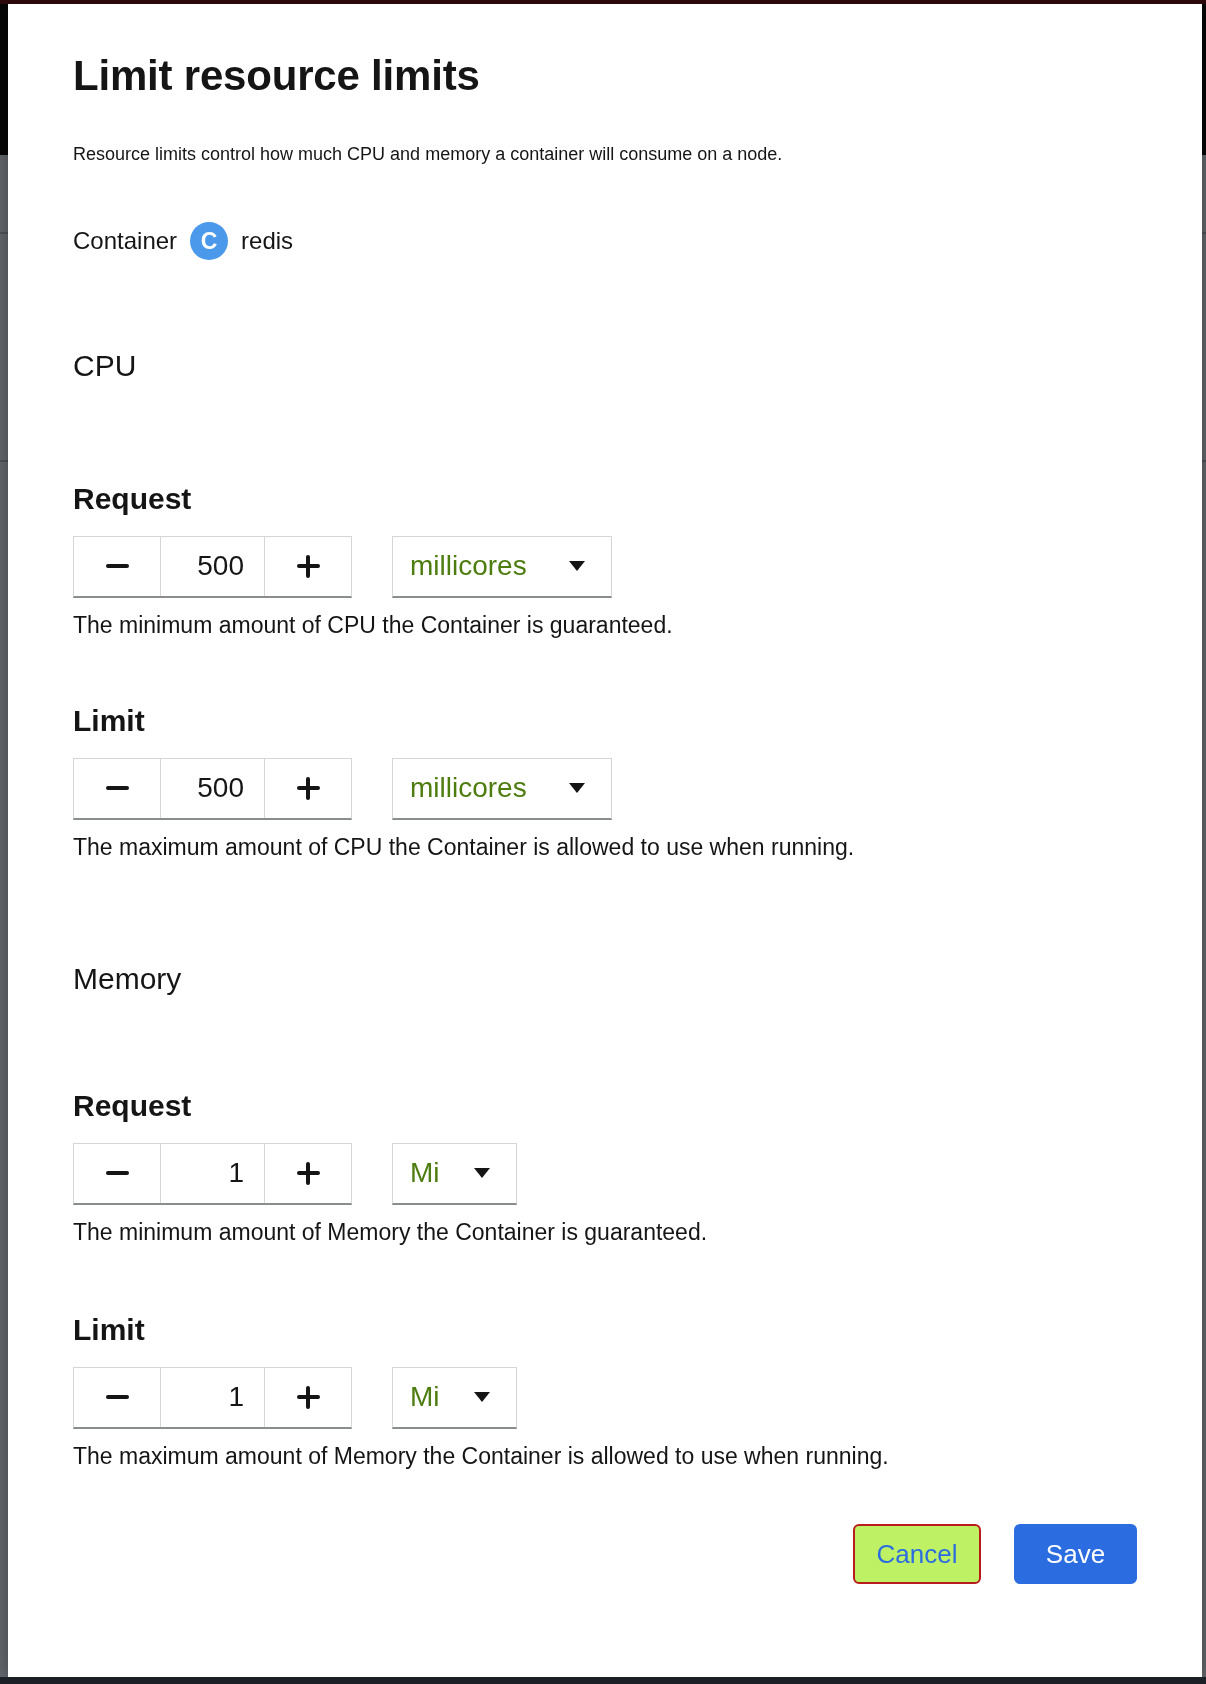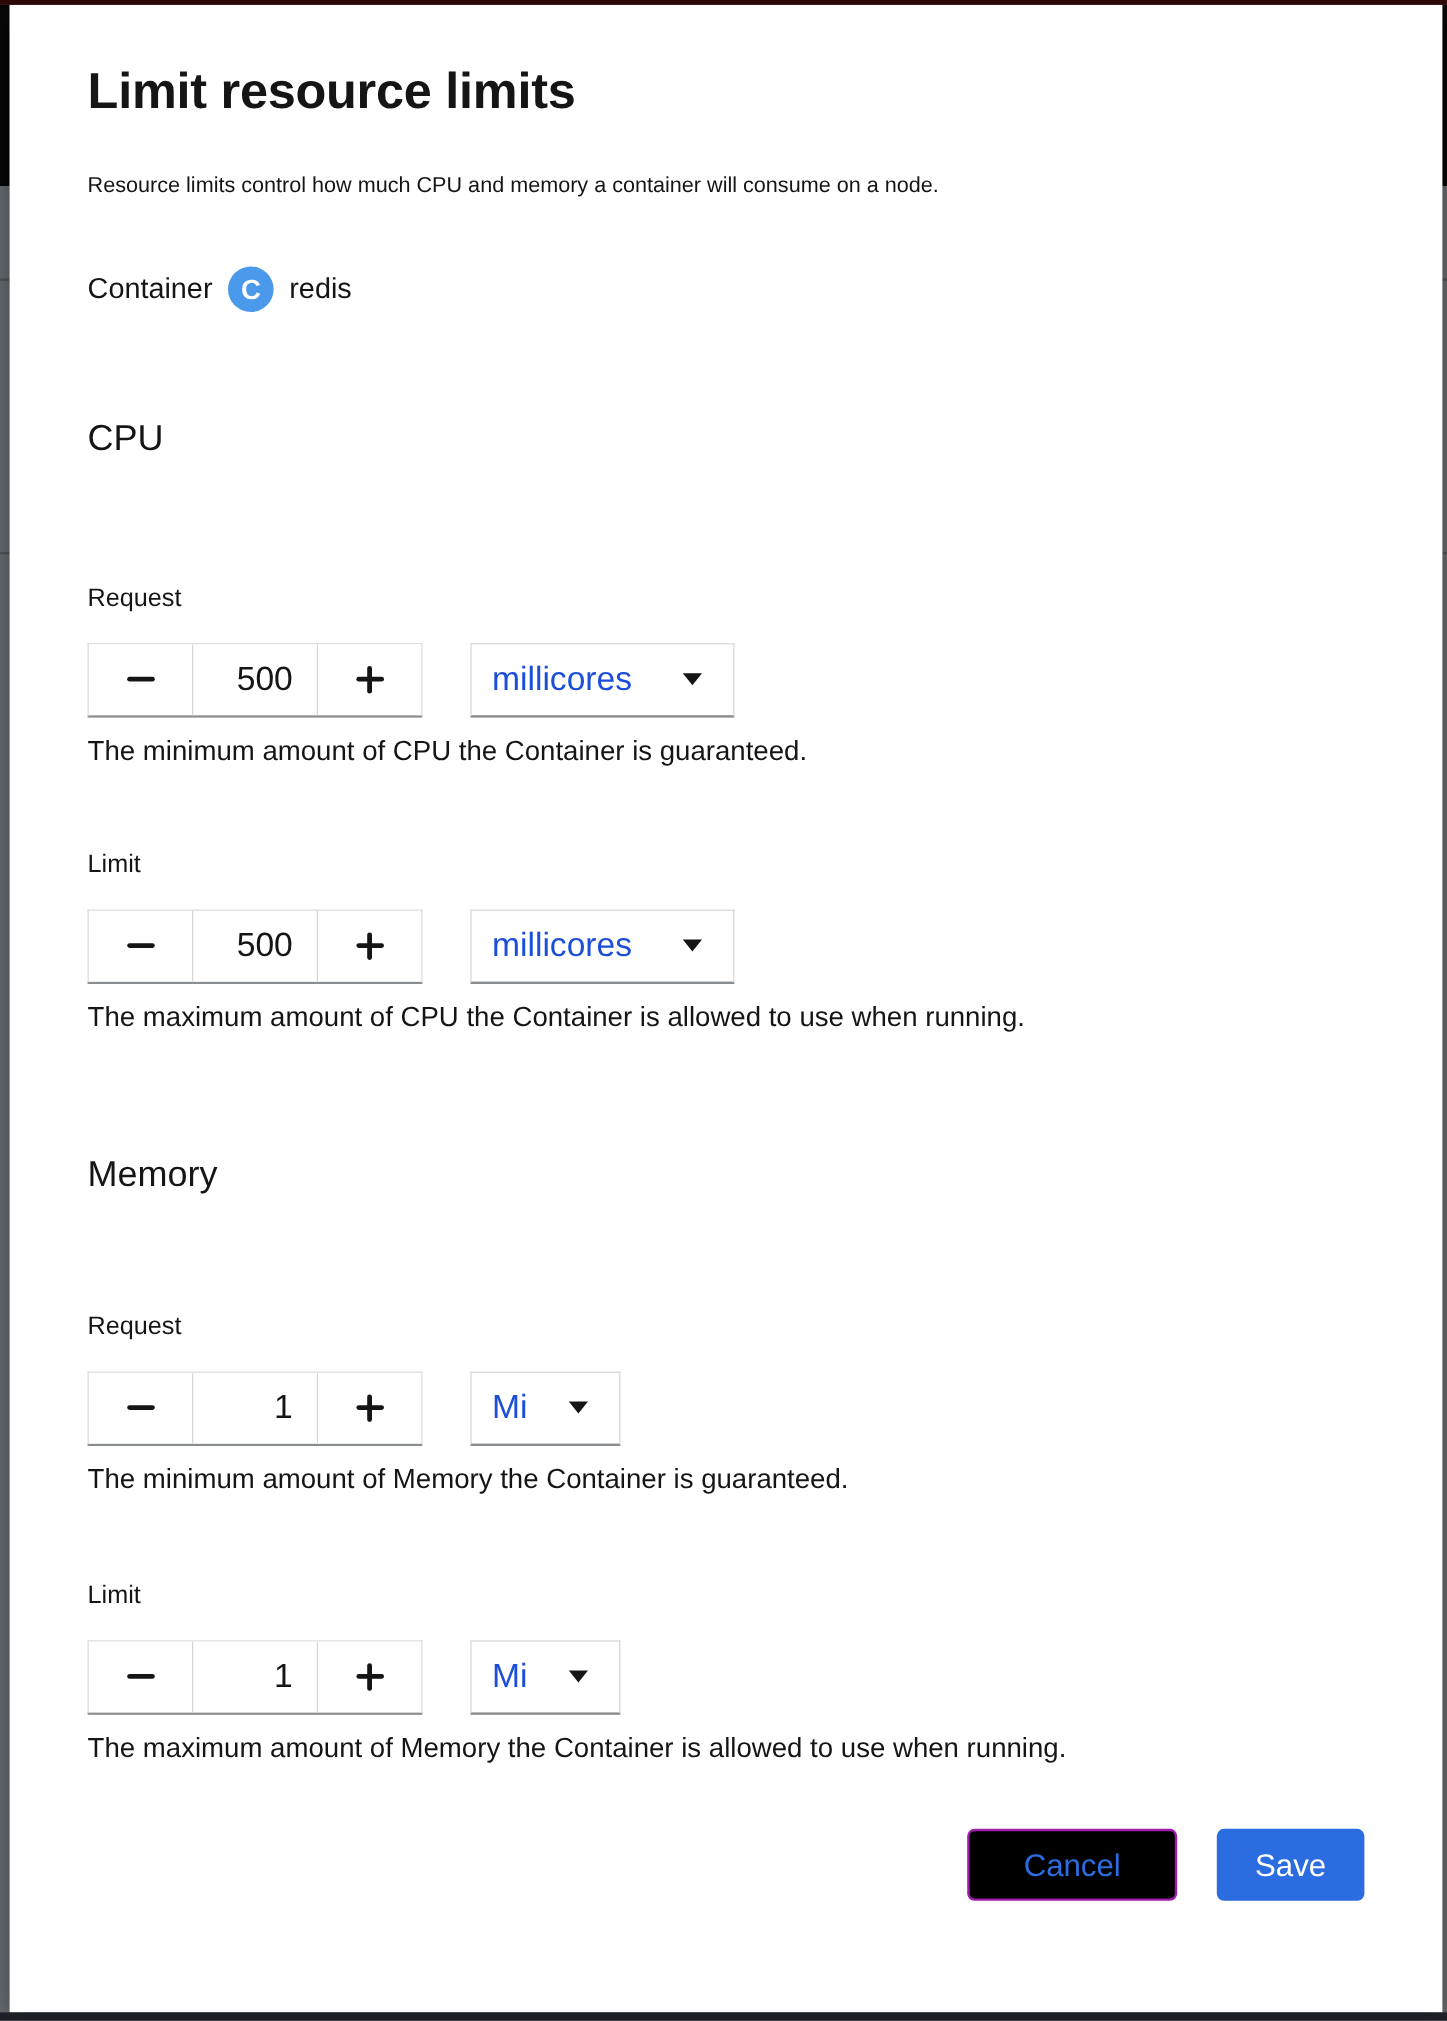--- a/index.html
+++ b/index.html
@@ -50,21 +50,21 @@
     font-weight:400;font-size:30px;line-height:39px;margin:0;color:#151515;
   }
   .section-heading.cpu{margin-top:86px;}
   .section-heading.memory{margin-top:96px;}
 
   .field{margin:0;}
   .field.f-cpu-request{margin-top:98px;}
   .field.f-cpu-limit{margin-top:64px;}
   .field.f-mem-request{margin-top:92px;}
   .field.f-mem-limit{margin-top:66px;}
-  .field-label{font-size:21px;font-weight:400;line-height:31px;margin-top:48px;}
+  .field-label{font-size:30px;font-weight:700;line-height:31px;margin-top:48px;}
   .control-row{margin-top:22px;display:flex;align-items:stretch;}
   .helper{margin-top:12px;font-size:23px;line-height:31px;color:#151515;}
 
   
   .stepper{
     display:flex;align-items:stretch;height:62px;box-sizing:border-box;
     border:1px solid #d6d6d6;border-bottom:2px solid #8a8d90;background:#fff;
   }
   .step-btn{
     width:86px;background:#fff;border:none;margin:0;padding:0;cursor:pointer;
@@ -83,38 +83,38 @@
 
   
   .unit-dropdown{
     margin-left:40px;height:62px;box-sizing:border-box;background:#fff;
     border:1px solid #d6d6d6;border-bottom:2px solid #8a8d90;
     display:flex;align-items:center;justify-content:space-between;
     padding:0 26px 0 17px;cursor:pointer;
   }
   .unit-dropdown.w-milli{width:220px;}
   .unit-dropdown.w-mi{width:125px;}
-  .unit-label{font-size:28px;color:#1d4ed8;}
+  .unit-label{font-size:28px;color:#4d7c0f;}
   .icon-caret{
     width:0;height:0;margin-left:18px;
     border-left:8px solid transparent;border-right:8px solid transparent;
     border-top:10px solid #151515;
   }
 
   
   .footer{
     margin-top:52px;display:flex;justify-content:flex-end;align-items:center;gap:33px;
   }
   .btn{
     height:60px;box-sizing:border-box;border-radius:6px;
     font-family:"Liberation Sans",sans-serif;font-size:26px;line-height:1;
     display:flex;align-items:center;justify-content:center;cursor:pointer;
   }
   .btn-cancel{
-    width:175px;background:#000000;color:#2b6de0;border:2px solid #a21caf;
+    width:128px;background:#bef264;color:#2b6de0;border:2px solid #b91c1c;
   }
   .btn-save{
     width:123px;background:#2b6de0;color:#ffffff;border:none;
   }
 </style>
 </head>
 <body>
 
 <div class="top-strip"></div>
 <div class="side-strip left">

